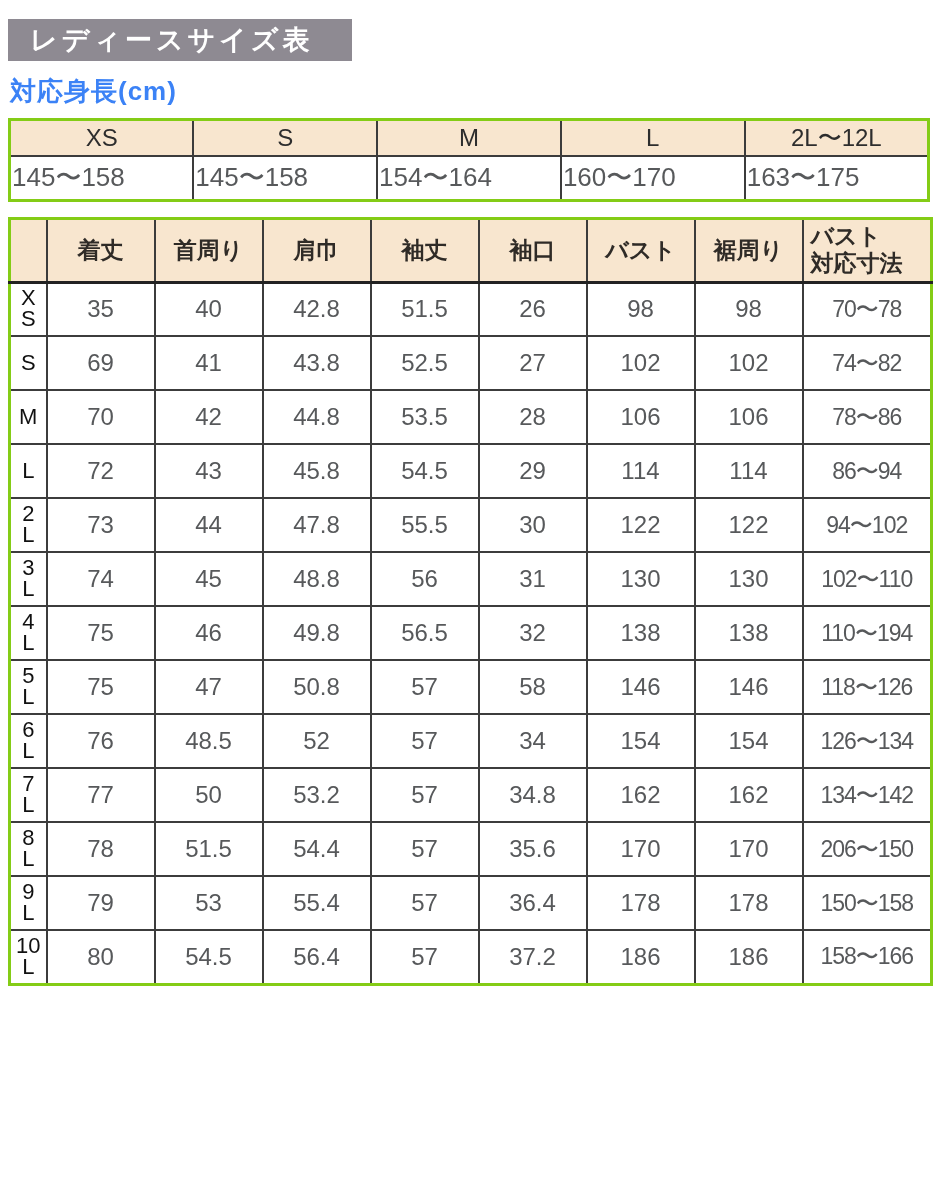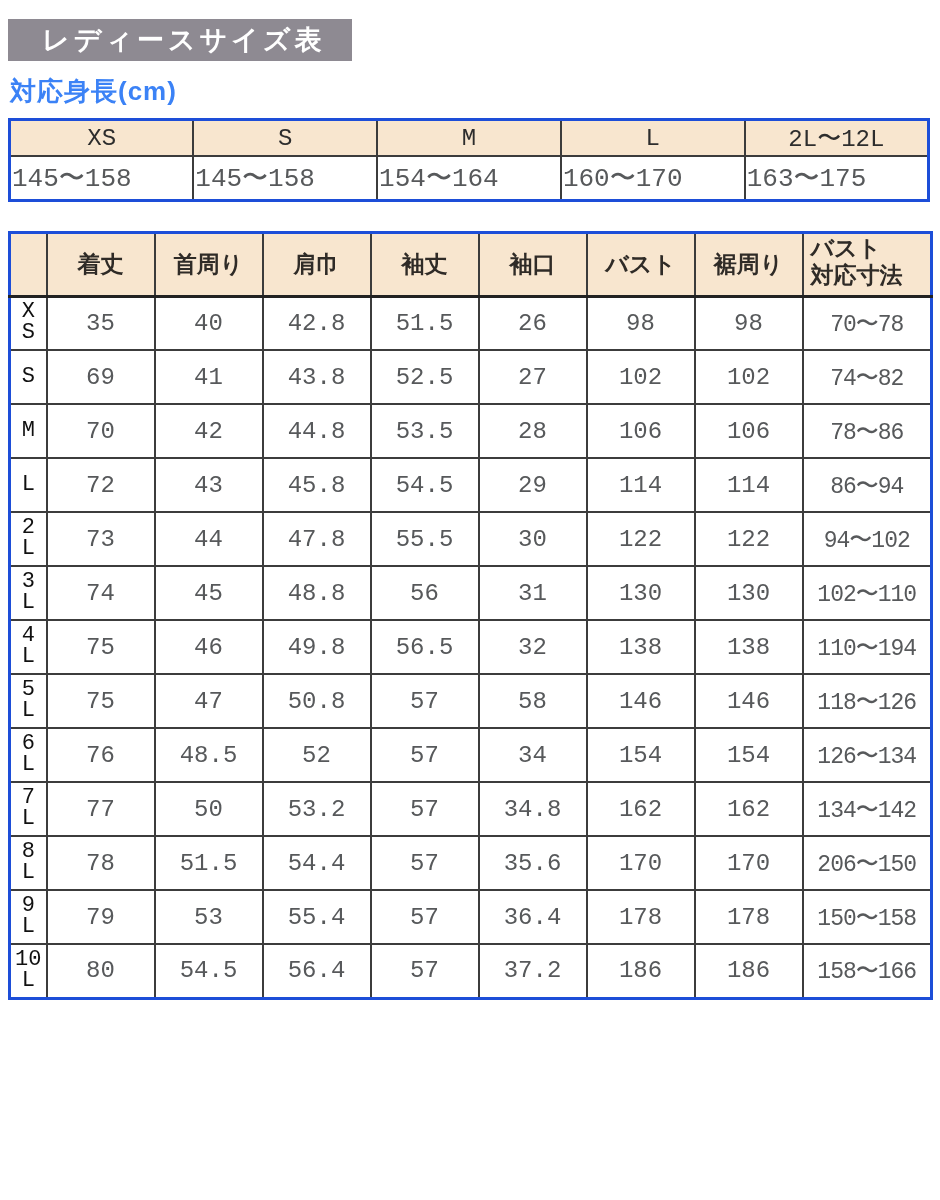--- a/index.html
+++ b/index.html
@@ -19,39 +19,38 @@
   }
   
   .title-bar {
     background: #8e8a92;
     color: #ffffff;
     width: 344px;
     height: 42px;
     line-height: 42px;
     font-size: 27px;
     font-weight: bold;
-    padding-left: 34px;
+    padding-left: 22px;
     letter-spacing: 4px;
     box-sizing: border-box;
   }
   
   .subtitle {
     font-size: 26px;
     font-weight: bold;
     color: #3b82f6;
     margin: 13px 0 9px 2px;
     letter-spacing: 1px;
   }
   
   table.tbl {
     border-collapse: collapse;
     table-layout: fixed;
     width: 922px;
-    border: 3px solid #1d4ed8;
-    font-family: Liberation Mono, monospace;
+    border: 3px solid #84cc16;
   }
   table.tbl th, table.tbl td {
     border: 2px solid #3c3c3c;
     box-sizing: border-box;
     overflow: hidden;
   }
   
   .height-table th {
     background: #f8e6cf;
     height: 34px;
@@ -61,21 +60,21 @@
     text-align: center;
   }
   .height-table td {
     height: 44px;
     font-size: 26px;
     color: #57595b;
     background: #ffffff;
   }
   
   .size-table {
-    margin-top: 29px;
+    margin-top: 15px;
   }
   .size-table thead th {
     background: #f8e6cf;
     height: 64px;
     font-size: 23px;
     font-weight: bold;
     color: #2f2b27;
     text-align: center;
     border-bottom: 3px solid #222222;
   }

